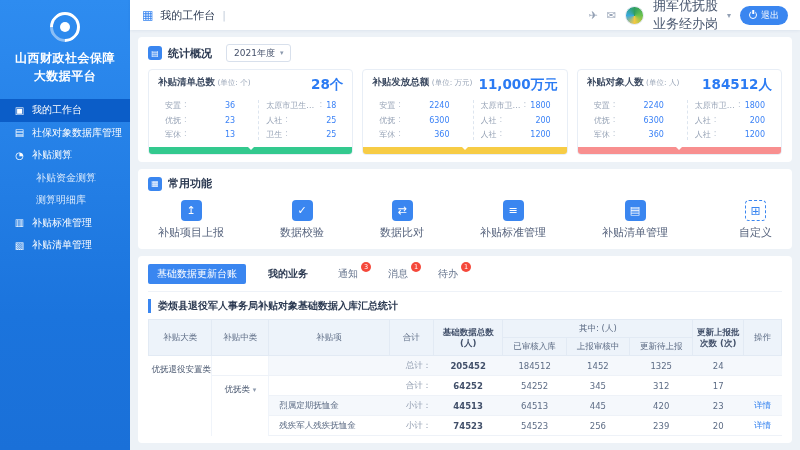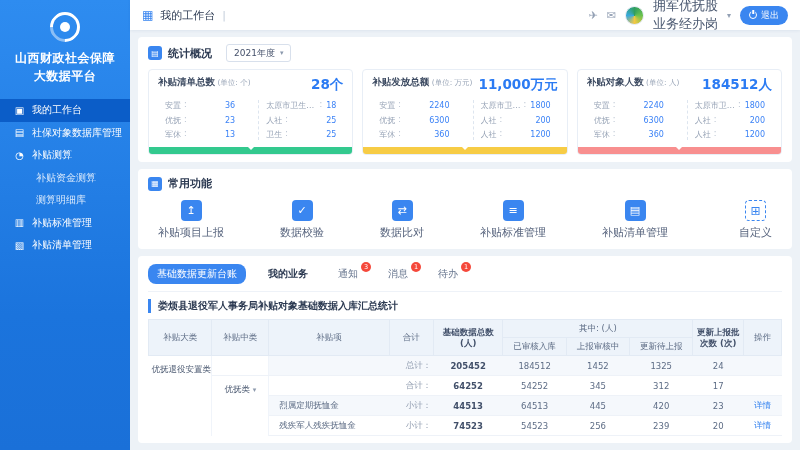--- a/index.html
+++ b/index.html
@@ -63,21 +63,21 @@
   .func-row{display:flex;align-items:flex-start;margin-top:9px;padding:0 10px 2px;}
   .func-item{display:flex;flex-direction:column;align-items:center;gap:4px;cursor:pointer;margin-right:56px;}
   .func-icon{width:21px;height:21px;border-radius:4px;background:#3a86f0;color:#fff;display:flex;align-items:center;justify-content:center;font-size:11px;}
   .func-label{font-size:11px;color:#55627c;white-space:nowrap;}
   .func-custom{margin-left:auto;margin-right:0;}
   .func-icon.custom{background:#fff;border:1px dashed #3a86f0;color:#3a86f0;font-size:12px;}
 
   
   .ledger-panel{flex:1;display:flex;flex-direction:column;min-height:0;padding-top:8px;overflow:hidden;}
   .ledger-head{display:flex;align-items:center;gap:22px;border-bottom:1px solid #eef2f8;padding-bottom:7px;}
-  .ledger-badge{background:#3a86f0;color:#fff;font-size:10px;padding:3px 9px;border-radius:8px;}
+  .ledger-badge{background:#3a86f0;color:#fff;font-size:10px;padding:3px 9px;border-radius:2px;}
   .tabs{display:flex;gap:26px;}
   .tab{position:relative;font-size:10px;color:#66758e;cursor:pointer;padding-right:4px;}
   .tab.active{color:#2c3a52;font-weight:bold;}
   .badge{position:absolute;top:-5px;right:-9px;min-width:10px;height:10px;border-radius:5px;background:#f5483b;color:#fff;font-size:6.5px;display:flex;align-items:center;justify-content:center;padding:0 2px;}
   .ledger-subtitle{margin:7px 0 6px;border-left:3px solid #3a86f0;padding-left:7px;font-size:10px;color:#2c3a52;font-weight:bold;}
   .table-wrap{flex:1;min-height:0;overflow:hidden;}
   table{width:100%;border-collapse:collapse;table-layout:fixed;}
   th{background:#edf3fa;border:1px solid #e2eaf4;font-size:8.5px;color:#5d6c85;font-weight:normal;padding:3px 2px;line-height:1.3;}
   th.strong{font-weight:bold;color:#42506a;}
   td{font-size:8.5px;color:#5d6c85;text-align:center;padding:3.5px 3px;border-bottom:1px solid #eef2f8;white-space:nowrap;overflow:hidden;}

